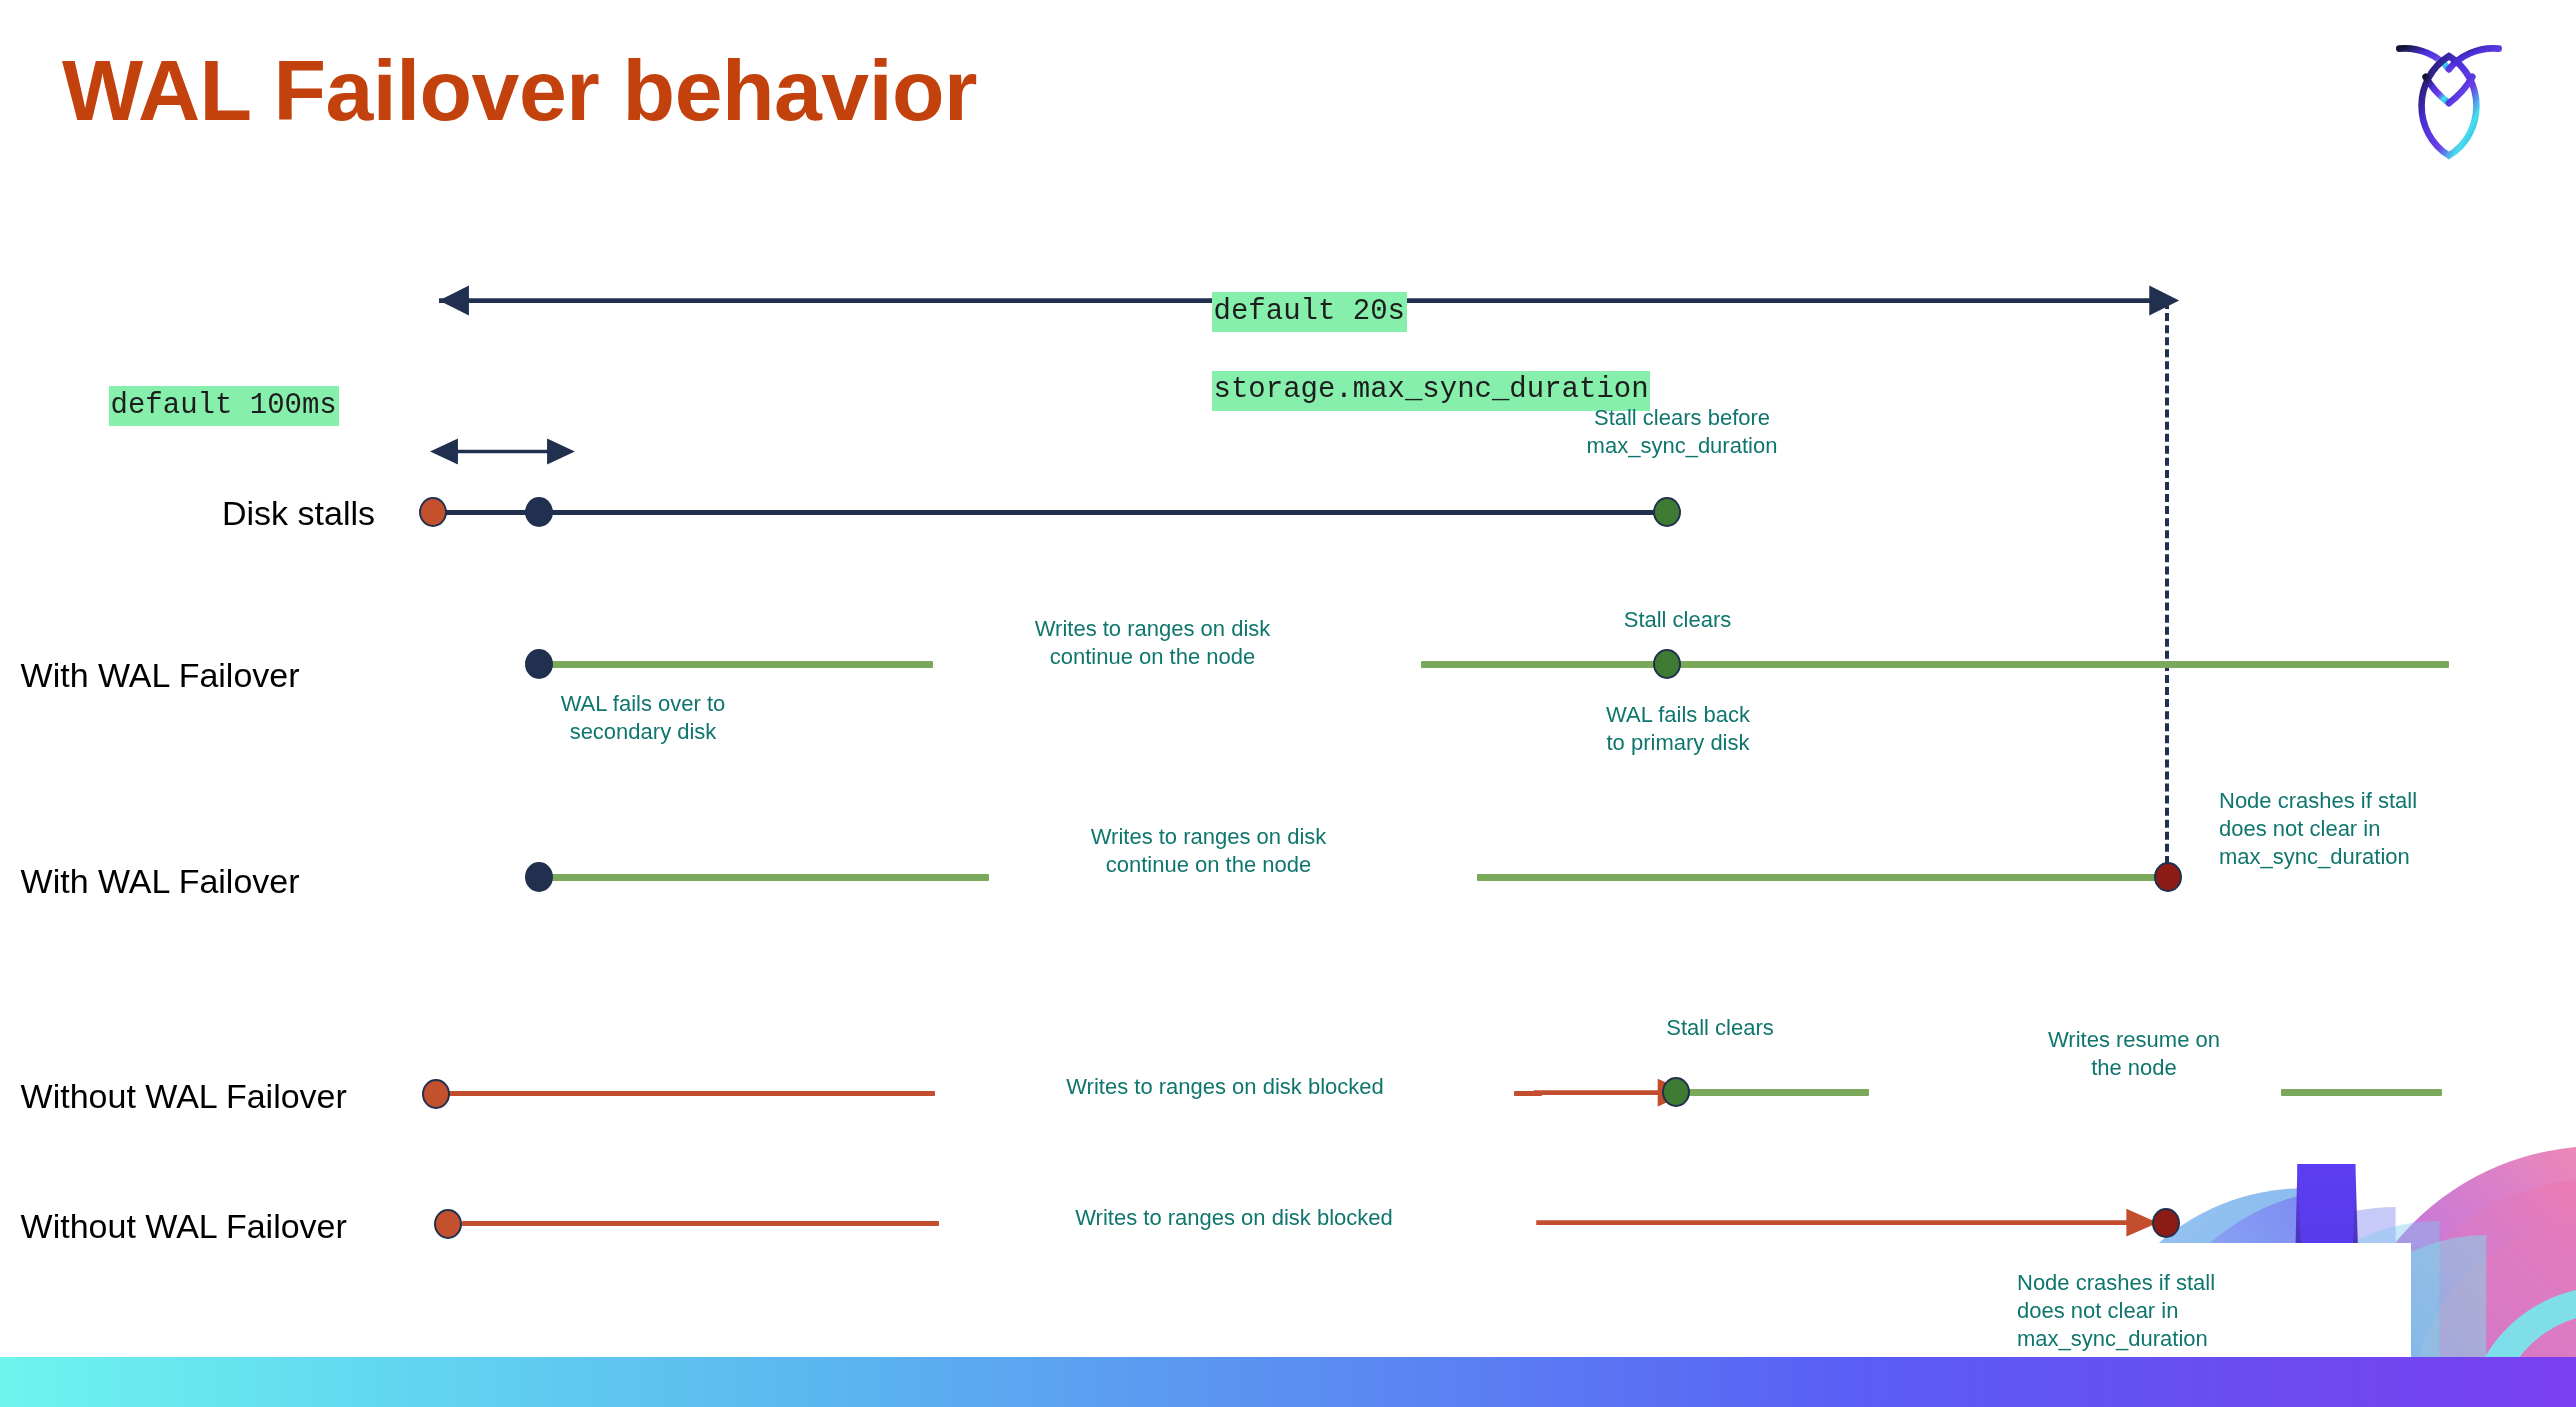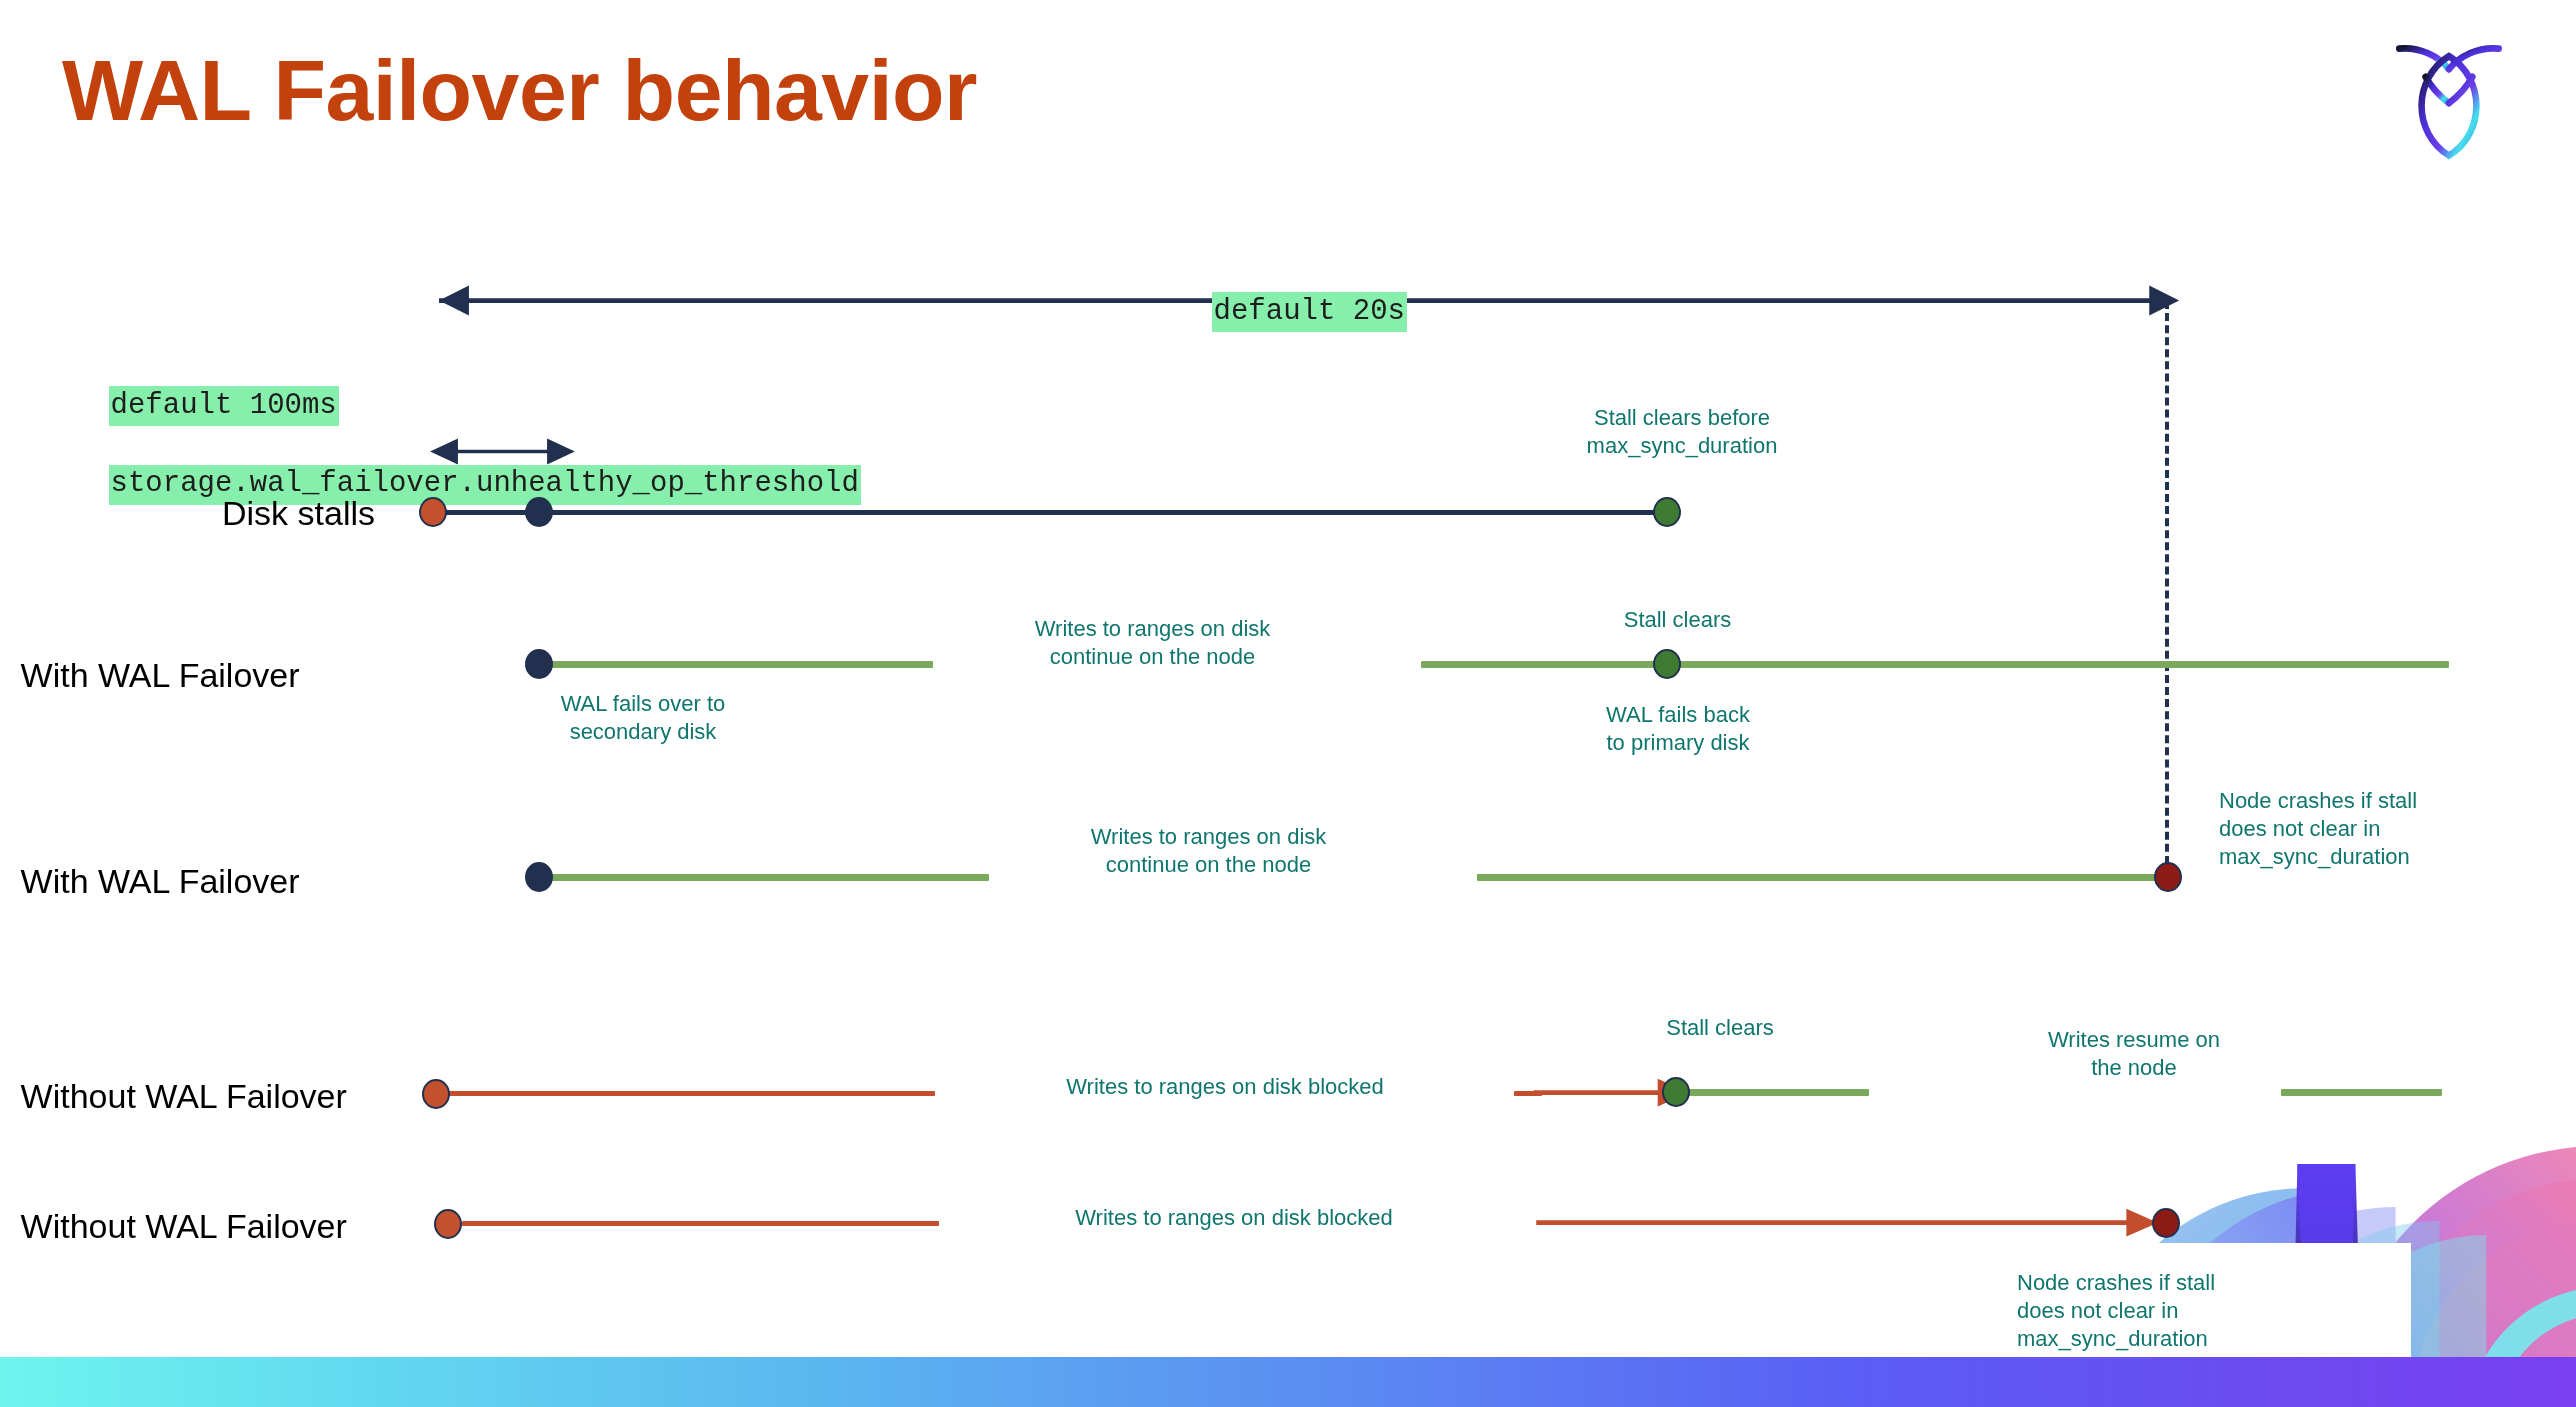--- a/index.html
+++ b/index.html
@@ -221,25 +221,25 @@
   </div>
 
   <svg style="position:absolute; left:411px; top:280px; width:1785px; height:43px;" viewBox="0 0 1910 46" width="1785" height="43">
     <line x1="30" y1="22" x2="1862" y2="22" stroke="#22304f" stroke-width="5"></line>
     <polygon points="30,22 62,6 62,38" fill="#22304f"></polygon>
     <polygon points="1892,22 1860,6 1860,38" fill="#22304f"></polygon>
   </svg>
 
   <div class="code" style="left:1142px; top:254px;">
     <span>default 20s</span><br>
+    <span>storage.max_sync_duration</span>
   </div>
 
   <div class="code" style="left:39px; top:348px;">
     <span>default 100ms</span><br>
-    <span>storage.wal_failover.unhealthy_op_threshold</span>
   </div>
 
   <svg style="position:absolute; left:422px; top:432px; width:161px; height:39px;" viewBox="0 0 172 42" width="161" height="39">
     <line x1="20" y1="21" x2="152" y2="21" stroke="#22304f" stroke-width="4"></line>
     <polygon points="8,21 38,7 38,35" fill="#22304f"></polygon>
     <polygon points="164,21 134,7 134,35" fill="#22304f"></polygon>
   </svg>
 
   <div id="dashline"></div>
 

